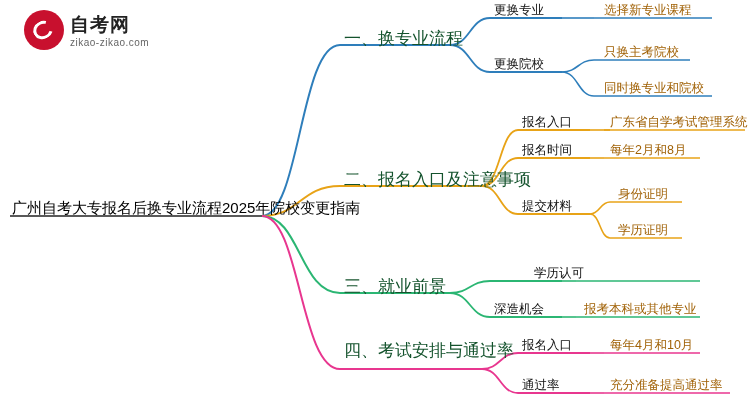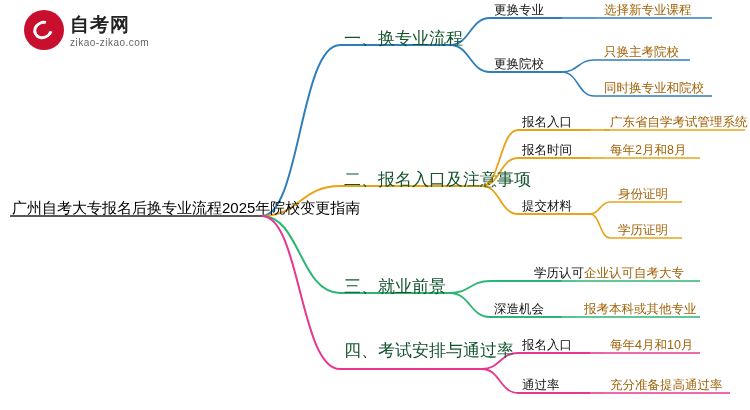--- a/index.html
+++ b/index.html
@@ -196,21 +196,20 @@
   <div class="node-label leaf-label" style="left:522px; top:116px;">报名入口</div>
   <div class="node-label leaf2-label" style="left:610px; top:116px;">广东省自学考试管理系统</div>
   <div class="node-label leaf-label" style="left:522px; top:144px;">报名时间</div>
   <div class="node-label leaf2-label" style="left:610px; top:144px;">每年2月和8月</div>
   <div class="node-label leaf-label" style="left:522px; top:200px;">提交材料</div>
   <div class="node-label leaf2-label" style="left:618px; top:188px;">身份证明</div>
   <div class="node-label leaf2-label" style="left:618px; top:224px;">学历证明</div>
 
   <div class="node-label branch-label" style="left:344px; top:278px;">三、就业前景</div>
   <div class="node-label leaf-label" style="left:494px; top:267px;margin-left:40px;">学历认可</div>
-  <div class="node-label leaf2-label" style="left:584px; top:267px;">企业认可自考大专</div>
   <div class="node-label leaf-label" style="left:494px; top:303px;">深造机会</div>
   <div class="node-label leaf2-label" style="left:584px; top:303px;">报考本科或其他专业</div>
 
   <div class="node-label branch-label" style="left:344px; top:342px;">四、考试安排与通过率</div>
   <div class="node-label leaf-label" style="left:522px; top:339px;">报名入口</div>
   <div class="node-label leaf2-label" style="left:610px; top:339px;">每年4月和10月</div>
   <div class="node-label leaf-label" style="left:522px; top:379px;">通过率</div>
   <div class="node-label leaf2-label" style="left:610px; top:379px;">充分准备提高通过率</div>
 
 </div>

